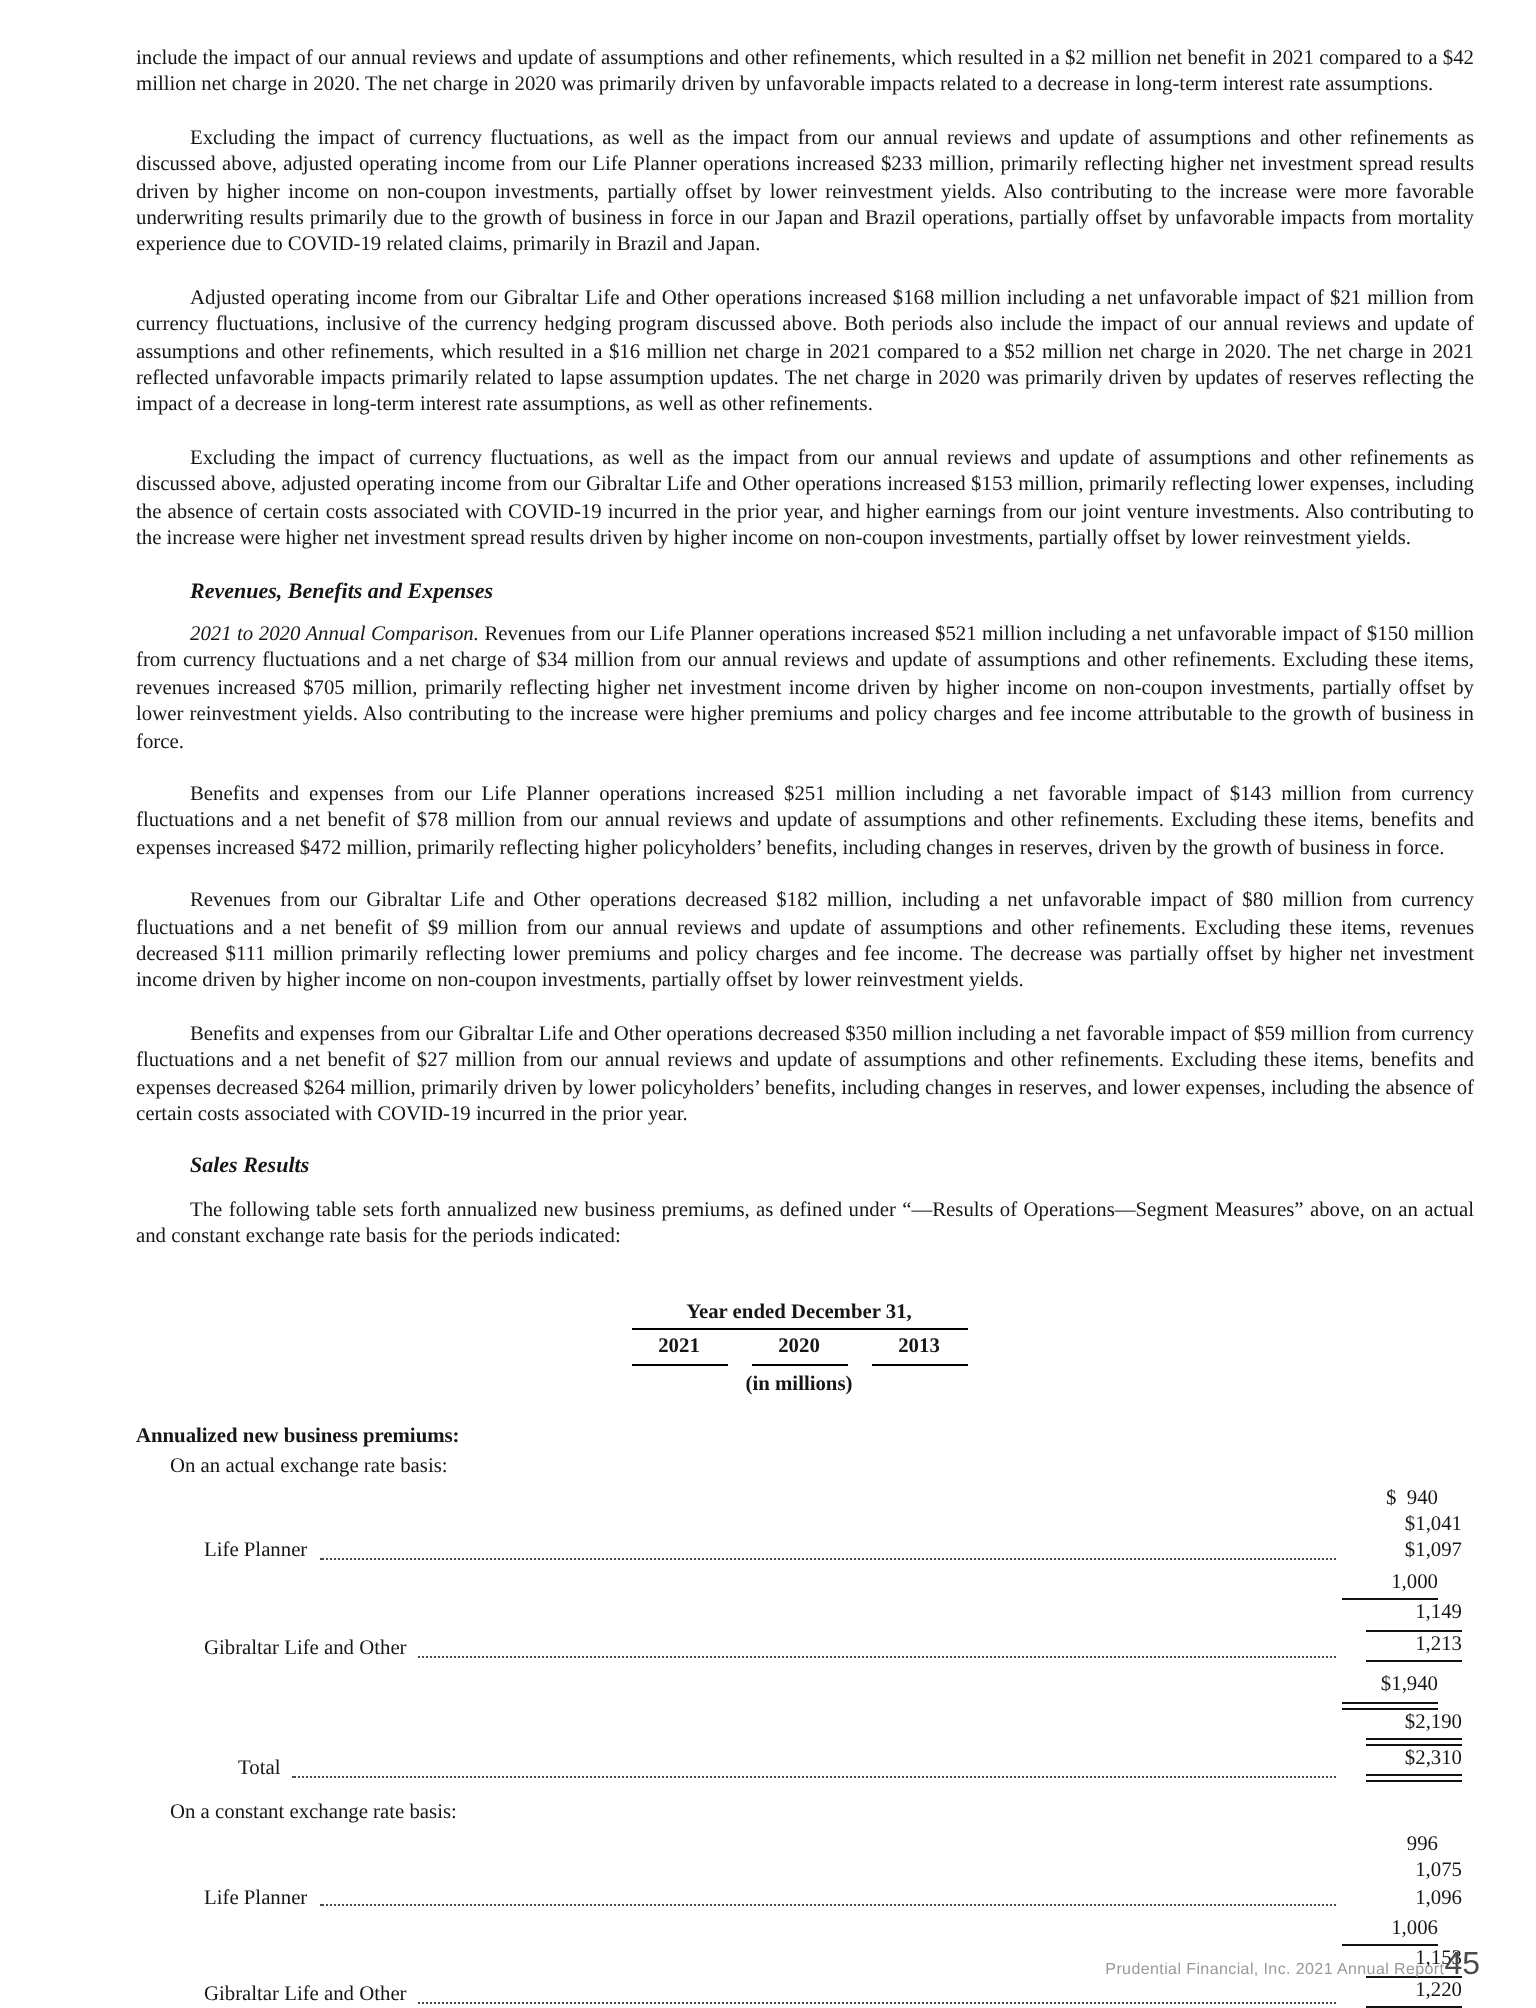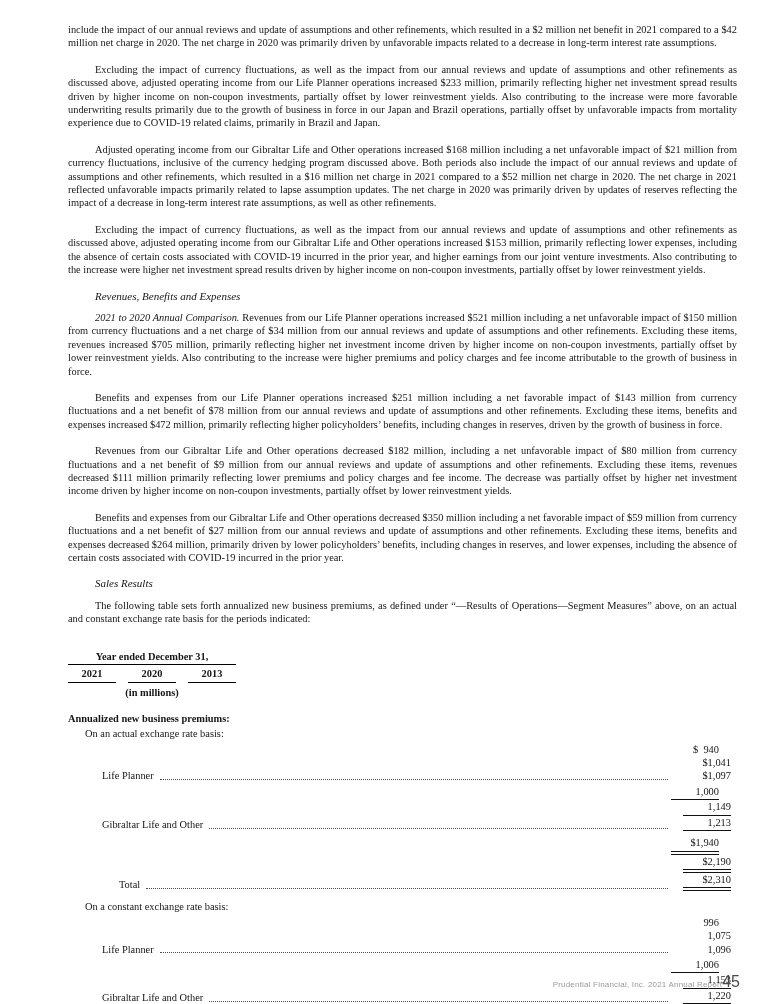--- a/index.html
+++ b/index.html
@@ -15,28 +15,28 @@
     line-height: 13.4px;
     color: #161616;
     padding: 23px 31px 0 68px;
     overflow: hidden;
   }
   p.body { text-align: justify; text-indent: 27px; margin-bottom: 13px; }
   p.no-indent { text-indent: 0; }
   .sect-heading {
     font-size: 11px;
     font-style: italic;
-    font-weight: normal;
+    font-weight: bold;
     margin: 9px 0 8px 27px;
   }
   .lead-italic { font-style: italic; }
 
   
   .fintable { margin-top: 24px; }
-  .thead-row { display: flex; justify-content: flex-start; }
+  .thead-row { display: flex; justify-content: center; }
   .thead { width: 168px; margin-right: 6px; text-align: center; font-weight: bold; }
   .yehead { border-bottom: 1px solid #000; padding-bottom: 1px; white-space: nowrap; }
   .ycells { display: flex; margin-top: 2px; }
   .ycell { width: 48px; margin-left: 12px; border-bottom: 1px solid #000; padding-bottom: 2px; text-align: center; }
   .ycell:first-child { margin-left: 0; }
   .units { margin-top: 3px; }
 
   .trow { display: flex; align-items: flex-end; margin-top: 2px; }
   .tlabel { white-space: nowrap; }
   .lvl1 { font-weight: bold; margin-top: 12px; }

